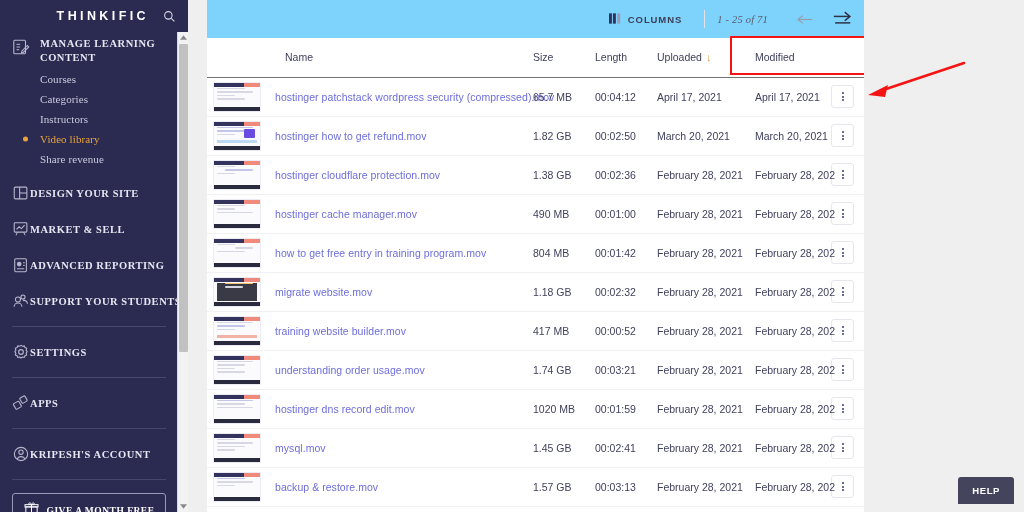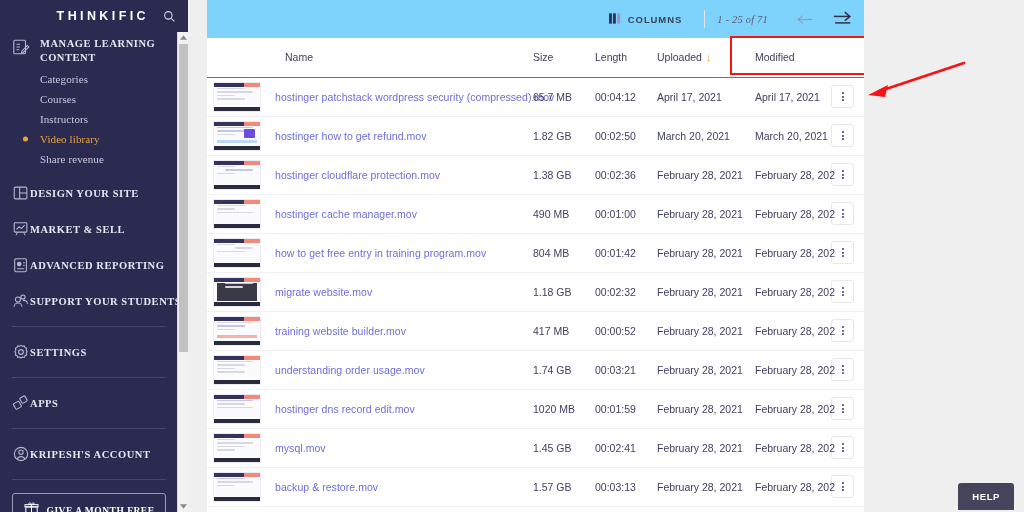--- a/index.html
+++ b/index.html
@@ -194,21 +194,21 @@
   
   .red-box {
     position: absolute; left: 523px; top: 36px;
     width: 278px; height: 39px;
     border: 2px solid #f41414; background: transparent;
     pointer-events: none;
   }
   .red-arrow { position: absolute; left: 862px; top: 58px; pointer-events: none; }
 
   .help-btn {
-    position: absolute; right: 10px; bottom: 2px;
+    position: absolute; right: 10px; bottom: 8px;
     background: #44445c; color: #ffffff;
     font-size: 9.5px; font-weight: 700; letter-spacing: .6px;
     padding: 8px 14px; border-radius: 3px 3px 0 0;
   }
 </style>
 </head>
 <body>
 
 <div id="app">
 
@@ -234,24 +234,24 @@
             <line x1="5" y1="10" x2="9" y2="10" stroke="#cfcfe2" stroke-width="1.1"></line>
             <line x1="5" y1="13" x2="8" y2="13" stroke="#cfcfe2" stroke-width="1.1"></line>
             <path d="M11 14.5 L17 8.3 L18.6 9.9 L12.6 16.1 L10.6 16.6 Z" fill="none" stroke="#cfcfe2" stroke-width="1.2"></path>
           </svg>
         </span>
         <span class="nav-label">MANAGE LEARNING CONTENT</span>
       </div>
 
       <div>
         <div class="sub-item">
-          <span class="sub-label">Categories</span>
+          <span class="sub-label">Courses</span>
         </div>
         <div class="sub-item">
-          <span class="sub-label">Courses</span>
+          <span class="sub-label">Categories</span>
         </div>
         <div class="sub-item">
           <span class="sub-label">Instructors</span>
         </div>
         <div class="sub-item active">
           <span class="dot-marker"></span>
           <span class="sub-label">Video library</span>
         </div>
         <div class="sub-item">
           <span class="sub-label">Share revenue</span>

